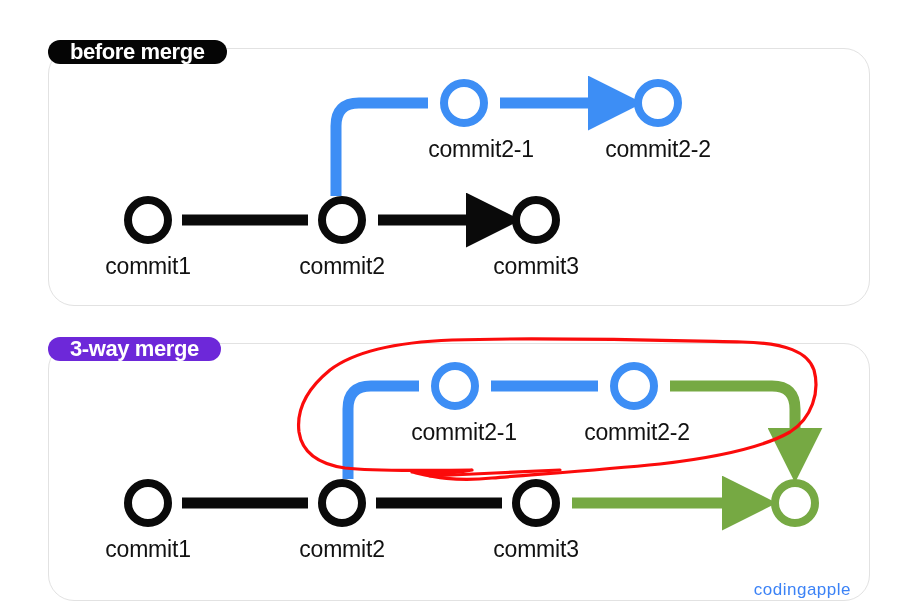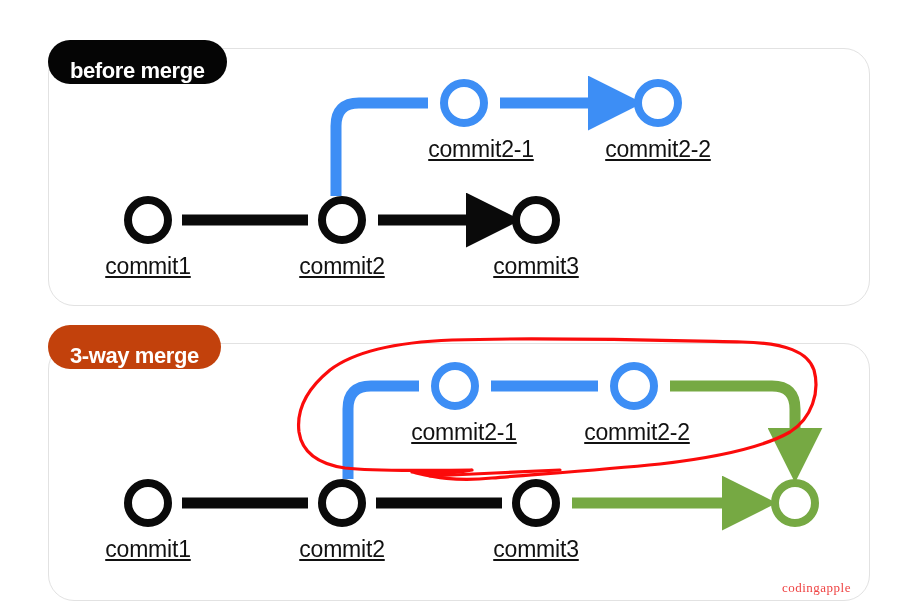--- a/index.html
+++ b/index.html
@@ -26,59 +26,58 @@
     border: 1.5px solid #e2e2e2;
     border-radius: 26px;
     box-sizing: border-box;
   }
   #panel-before { left: 48px; top: 48px; width: 822px; height: 258px; }
   #panel-merge  { left: 48px; top: 343px; width: 822px; height: 258px; }
 
   .badge {
     position: absolute;
     display: flex;
-    align-items: flex-end;
+    align-items: center;
     justify-content: center;
     border-radius: 22px;
     color: #ffffff;
     font-weight: bold;
     font-size: 22px;
     letter-spacing: -0.4px;
     padding: 0 22px;
-    height: 44px;
+    height: 24px;
     box-sizing: border-box;
     white-space: nowrap;
   }
   #badge-before { left: 48px; top: 40px; background: #050505; }
-  #badge-merge  { left: 48px; top: 325px; background: #c2410c; }
+  #badge-merge  { left: 48px; top: 337px; background: #6d28d9; }
 
   .svg-layer {
     position: absolute;
     left: 0; top: 0;
     width: 907px;
     height: 615px;
     pointer-events: none;
   }
   .node-label {
     position: absolute;
     font-size: 23px;
     color: #111111;
     text-align: center;
     white-space: nowrap;
     transform: translateX(-50%);
     letter-spacing: -0.2px;
-    text-decoration: underline;
   }
   #watermark {
     position: absolute;
     right: 56px;
     top: 580px;
-    font-family: Liberation Serif, serif;
-    font-size: 13px;
-    color: #ef4444;
+    font-family: Liberation Sans, sans-serif;
+    font-size: 17px;
+    color: #3b82f6;
     letter-spacing: 0.5px;
   }
 </style>
 </head>
 <body>
 
 <div class="stage">
 
   <div class="panel" id="panel-before"></div>
   <div class="panel" id="panel-merge"></div>

